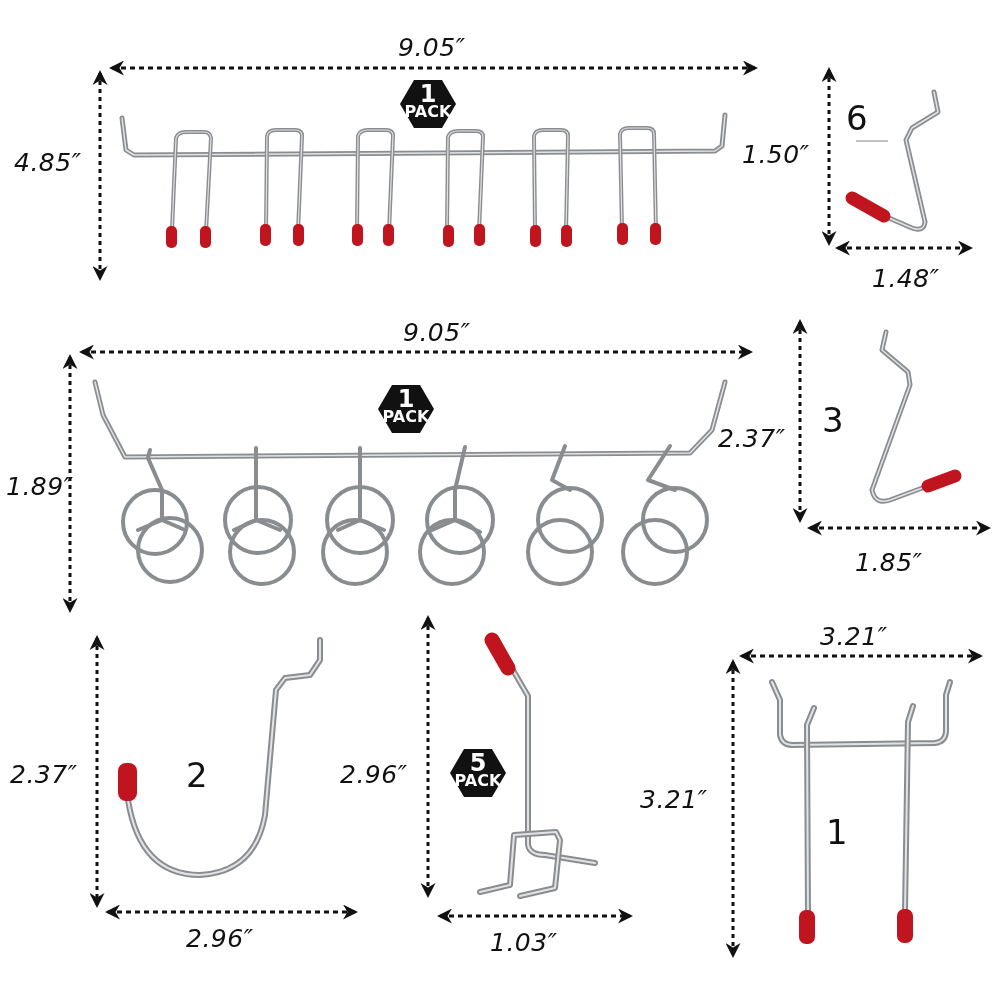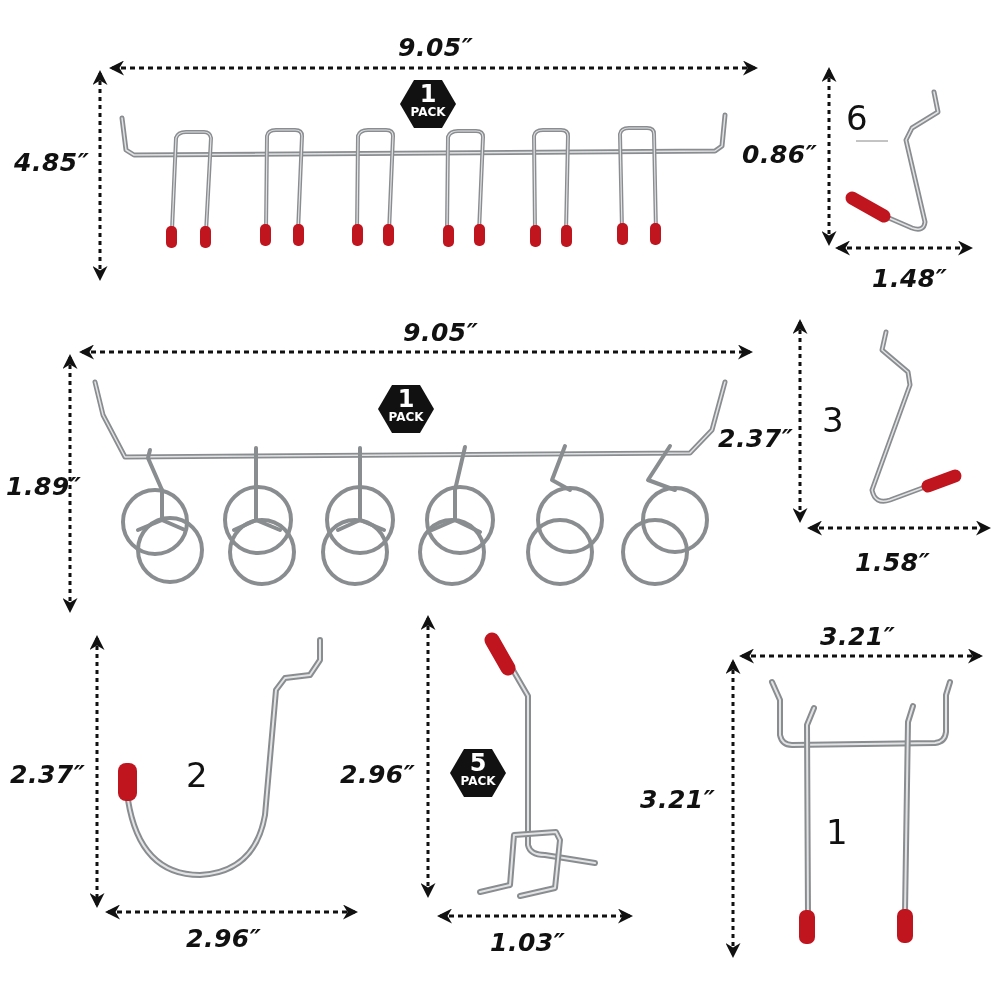--- a/index.html
+++ b/index.html
@@ -1,25 +1,25 @@
 <!DOCTYPE html>
 <html><head>
 <meta charset="utf-8">
 <style>
   html, body { margin: 0; padding: 0; background: #ffffff; }
   body { width: 1000px; height: 1000px; position: relative; overflow: hidden;
          font-family: "Liberation Sans", sans-serif; }
-  .dim { position: absolute; font-family: "DejaVu Sans", sans-serif; font-weight: bold;
+  .dim { position: absolute; font-family: "DejaVu Sans", sans-serif; font-weight: normal;
          font-style: italic; font-size: 25px; color: #111; white-space: nowrap; letter-spacing: 0.5px; }
   .qty { position: absolute; font-family: "DejaVu Sans", sans-serif; font-size: 34px; color: #111; font-weight: normal; }
   .badge { position: absolute; width: 60px; height: 54px; }
   .badge .num { position: absolute; left: 0; right: 0; top: 4px; text-align: center;
                 color: #fff; font-family: "DejaVu Sans", sans-serif; font-weight: bold; font-size: 24px; line-height: 24px; }
   .badge .lbl { position: absolute; left: 0; right: 0; top: 29px; text-align: center;
-                color: #fff; font-family: "DejaVu Sans", sans-serif; font-weight: bold; font-size: 12px; line-height: 10px; }
+                color: #fff; font-family: "DejaVu Sans", sans-serif; font-weight: bold; font-size: 16px; line-height: 10px; }
   svg.layer { position: absolute; left: 0; top: 0; }
 </style>
 </head>
 <body>
 
 <svg class="layer" width="1000" height="1000" viewBox="0 0 1000 1000">
   <defs>
     <marker id="ah" viewBox="0 0 10 10" refX="8" refY="5" markerWidth="5" markerHeight="5" orient="auto-start-reverse">
       <path d="M0,0 L10,5 L0,10 L3,5 Z" fill="#111"></path>
     </marker>
@@ -191,29 +191,29 @@
   <div class="lbl">PACK</div>
 </div>
 <div class="badge" style="left:448px; top:747px;">
   <div class="num">5</div>
   <div class="lbl">PACK</div>
 </div>
 
 <div class="dim" style="left:398px; top:33px;">9.05″</div>
 <div class="dim" style="left:14px; top:148px;">4.85″</div>
 
-<div class="dim" style="left:742px; top:140px;">0.86″</div>
+<div class="dim" style="left:742px; top:140px;">1.50″</div>
 <div class="dim" style="left:872px; top:264px;">1.48″</div>
 <div class="qty" style="left:846px; top:98px;">6</div>
 
 <div class="dim" style="left:403px; top:318px;">9.05″</div>
 <div class="dim" style="left:6px; top:472px;">1.89″</div>
 
 <div class="dim" style="left:718px; top:424px;">2.37″</div>
-<div class="dim" style="left:855px; top:548px;">1.58″</div>
+<div class="dim" style="left:855px; top:548px;">1.85″</div>
 <div class="qty" style="left:822px; top:400px;">3</div>
 
 <div class="dim" style="left:10px; top:760px;">2.37″</div>
 <div class="dim" style="left:186px; top:924px;">2.96″</div>
 <div class="qty" style="left:186px; top:755px;">2</div>
 
 <div class="dim" style="left:340px; top:760px;">2.96″</div>
 <div class="dim" style="left:490px; top:928px;text-align:right;">1.03″</div>
 
 <div class="dim" style="left:820px; top:622px;">3.21″</div>

